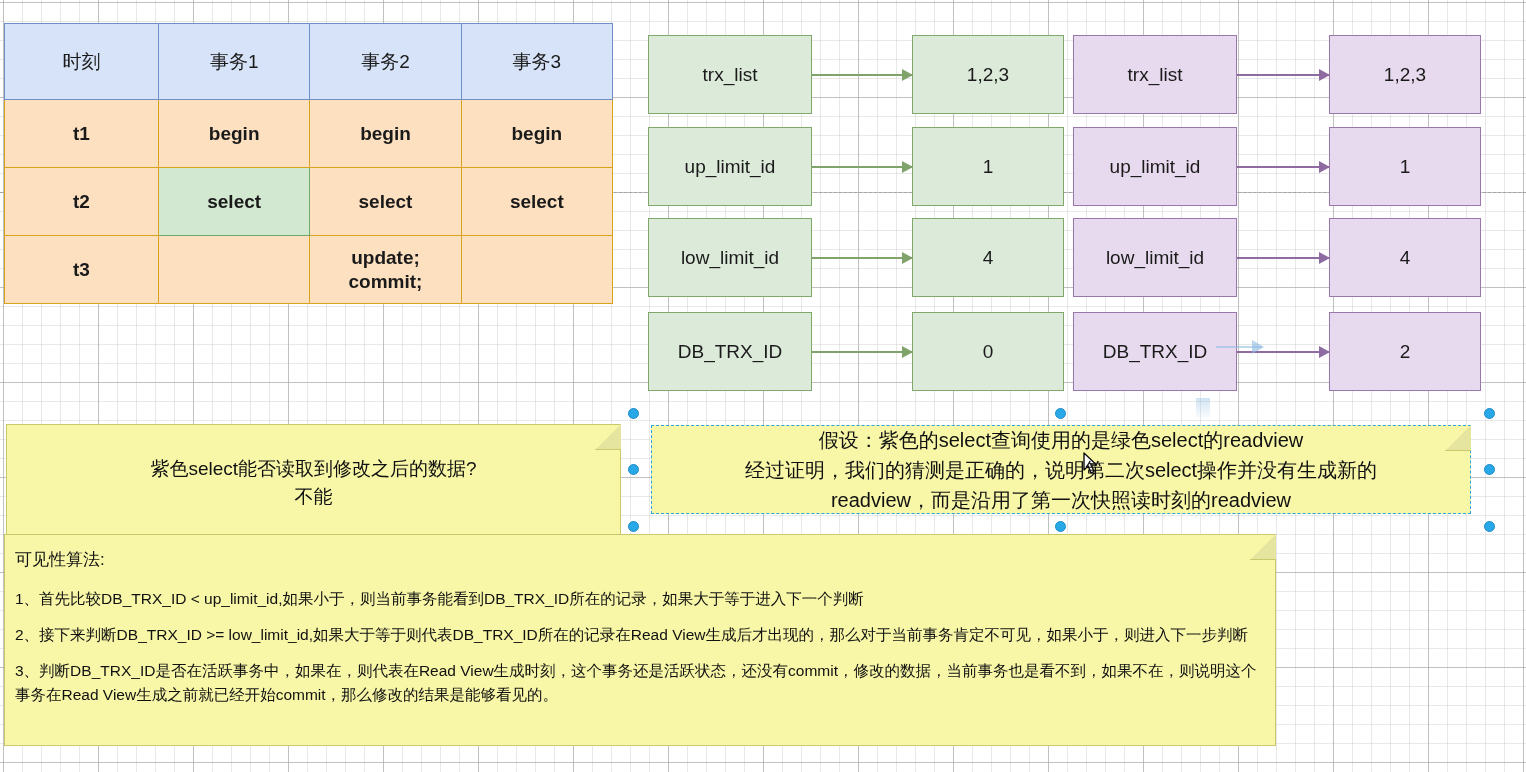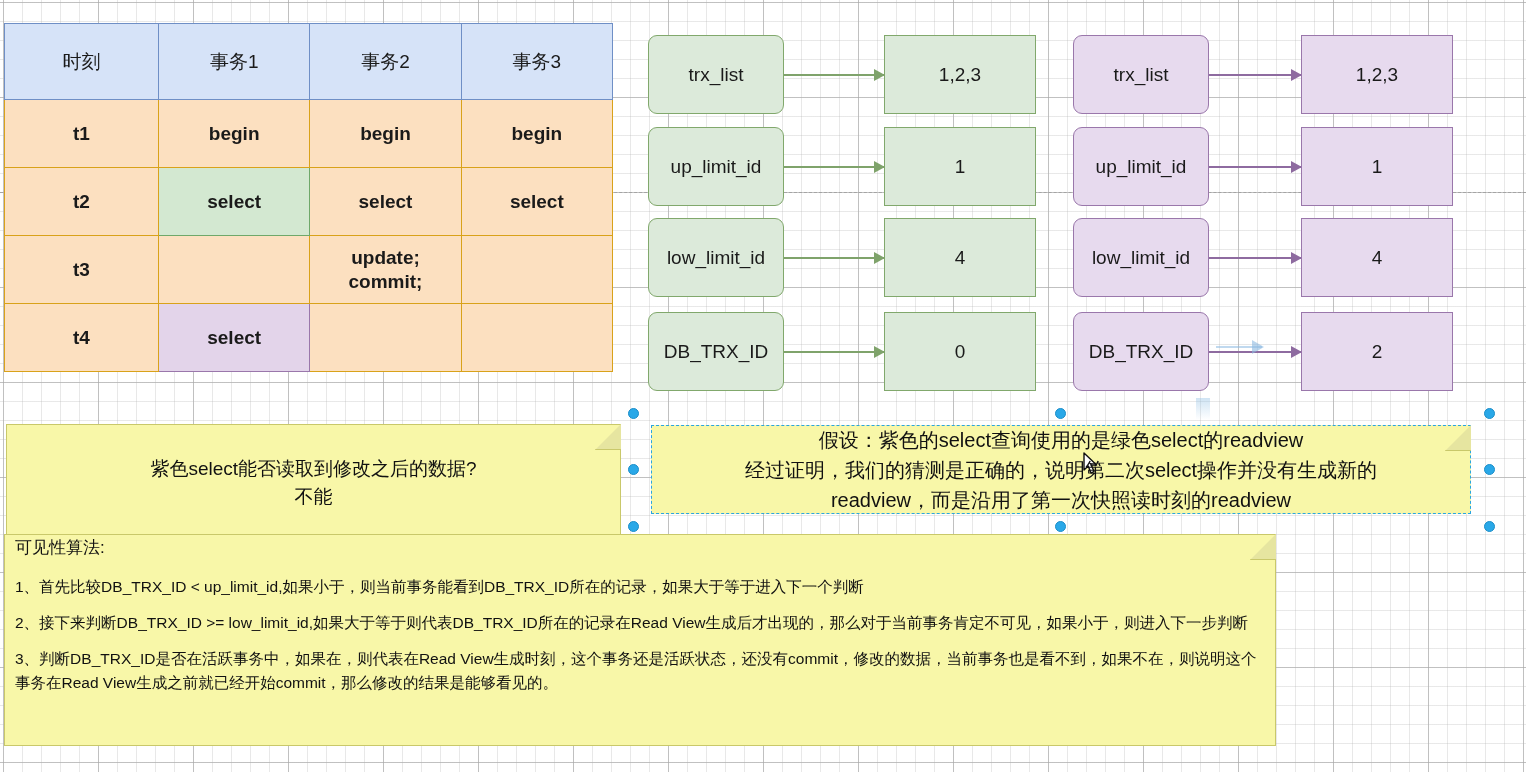--- a/index.html
+++ b/index.html
@@ -75,21 +75,21 @@
   .rv-row { position: absolute; display: flex; align-items: center; }
 
   .rv-box {
     display: flex;
     align-items: center;
     justify-content: center;
     font-size: 19px;
     color: #1a1a1a;
     height: 79px;
   }
-  .rv-box.lbl { width: 136px; border-radius: 9px; }
+  .rv-box.lbl { width: 164px; }
   .rv-box.val { width: 152px; }
 
   .green .rv-box { background: #dceada; border: 1.8px solid #81a86c; }
   .purple .rv-box { background: #e7daee; border: 1.8px solid #9a77ab; }
 
   
   .conn {
     position: relative;
     height: 2px;
     flex: 0 0 auto;
@@ -191,21 +191,21 @@
     font-size: 20px;
     line-height: 1.5;
     white-space: pre-line;
   }
 
   #note-algorithm {
     left: 4px;
     top: 534px;
     width: 1272px;
     height: 212px;
-    padding: 0 10px 10px 10px;
+    padding: 12px 10px 10px 10px;
   }
   #note-algorithm .body {
     font-size: 15.5px;
     line-height: 1.55;
   }
   #note-algorithm .title {
     font-size: 17px;
     margin-bottom: 14px;
   }
   #note-algorithm p {
@@ -277,26 +277,20 @@
           <td>select</td>
           <td>select</td>
         </tr>
         <tr>
           <td class="c-time">t3</td>
           <td></td>
           <td>update;
 commit;</td>
           <td></td>
         </tr>
-        <tr>
-          <td class="c-time">t4</td>
-          <td class="c-purple">select</td>
-          <td></td>
-          <td></td>
-        </tr>
       </tbody>
   </table>
 
   <div class="rv-group green" id="rv-green" style="left: 0px; top: 0px; width: 1526px; height: 420px;">
       <div class="rv-row" style="left: 648px; top: 35px;">
         <div class="rv-box lbl">trx_list</div>
         <div class="conn" style="width: 100px;"></div>
         <div class="rv-box val">1,2,3</div>
       </div>
       <div class="rv-row" style="left: 648px; top: 127px;">

